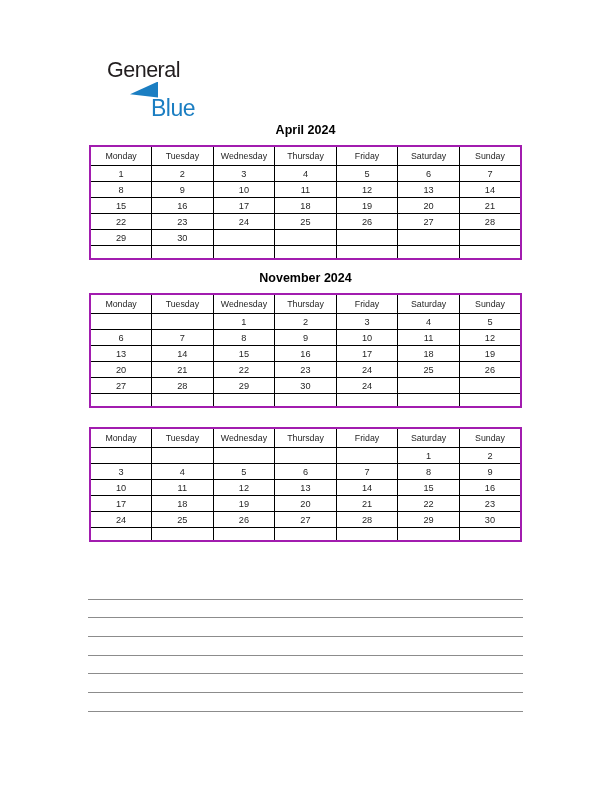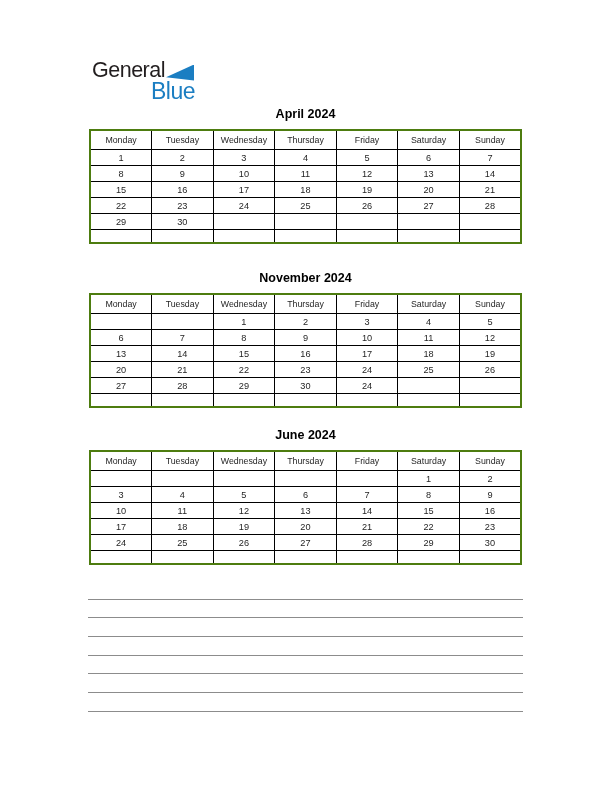--- a/index.html
+++ b/index.html
@@ -18,22 +18,23 @@
 
   
   .logo {
     position: absolute;
     left: 92px;
     top: 60px;
     width: 103px;
   }
   .logo-row {
     display: flex;
-    align-items: flex-end;
+    align-items: center;
     justify-content: flex-start;
+    flex-direction: column;
   }
   .logo-general {
     font-size: 21.5px;
     line-height: 1;
     letter-spacing: -0.5px;
     color: #221e1f;
   }
   .logo-triangle {
     display: inline-block;
     width: 28px;
@@ -51,39 +52,39 @@
     text-align: right;
     margin-top: -2px;
   }
 
   
   .month {
     position: absolute;
     left: 89px;
     width: 433px;
   }
-  #month-0 { top: 106px; }
+  #month-0 { top: 122px; }
   #month-1 { top: 270px; }
   #month-2 { top: 427px; }
 
   .month-title {
     margin: 0 0 7px 0;
     height: 16px;
     line-height: 16px;
     font-size: 12.5px;
     font-weight: 700;
     text-align: center;
     color: #000000;
   }
 
   table.cal {
     width: 433px;
     table-layout: fixed;
     border-collapse: collapse;
-    border: 2px solid #4d7c0f;
+    border: 2px solid #a21caf;
   }
   table.cal th {
     height: 18px;
     font-size: 8.8px;
     font-weight: 400;
     text-align: center;
     vertical-align: middle;
     border: 1px solid #000000;
     color: #1f1f1f;
     padding: 0;
@@ -265,21 +266,20 @@
             <td></td>
             <td></td>
             <td></td>
             <td></td>
           </tr>
         </tbody>
     </table>
   </section>
 
   <section class="month" id="month-2">
-    <h2 class="month-title">June 2024</h2>
     <table class="cal">
       <thead>
           <tr>
             <th>Monday</th>
             <th>Tuesday</th>
             <th>Wednesday</th>
             <th>Thursday</th>
             <th>Friday</th>
             <th>Saturday</th>
             <th>Sunday</th>

